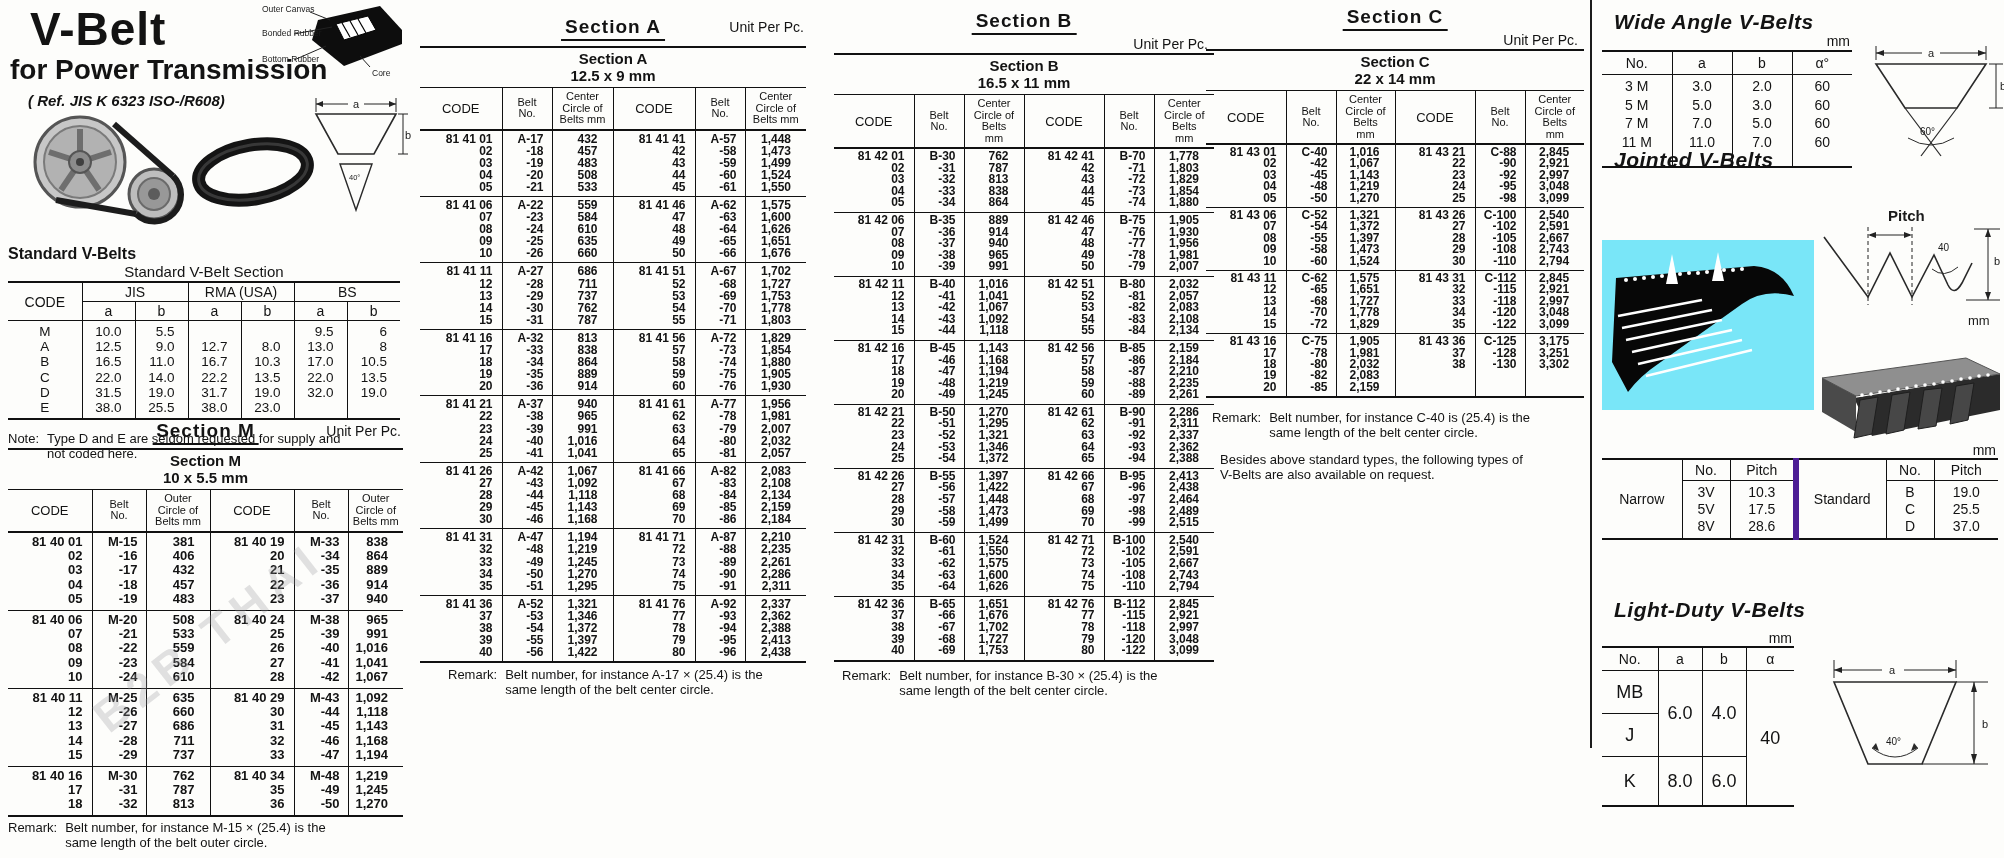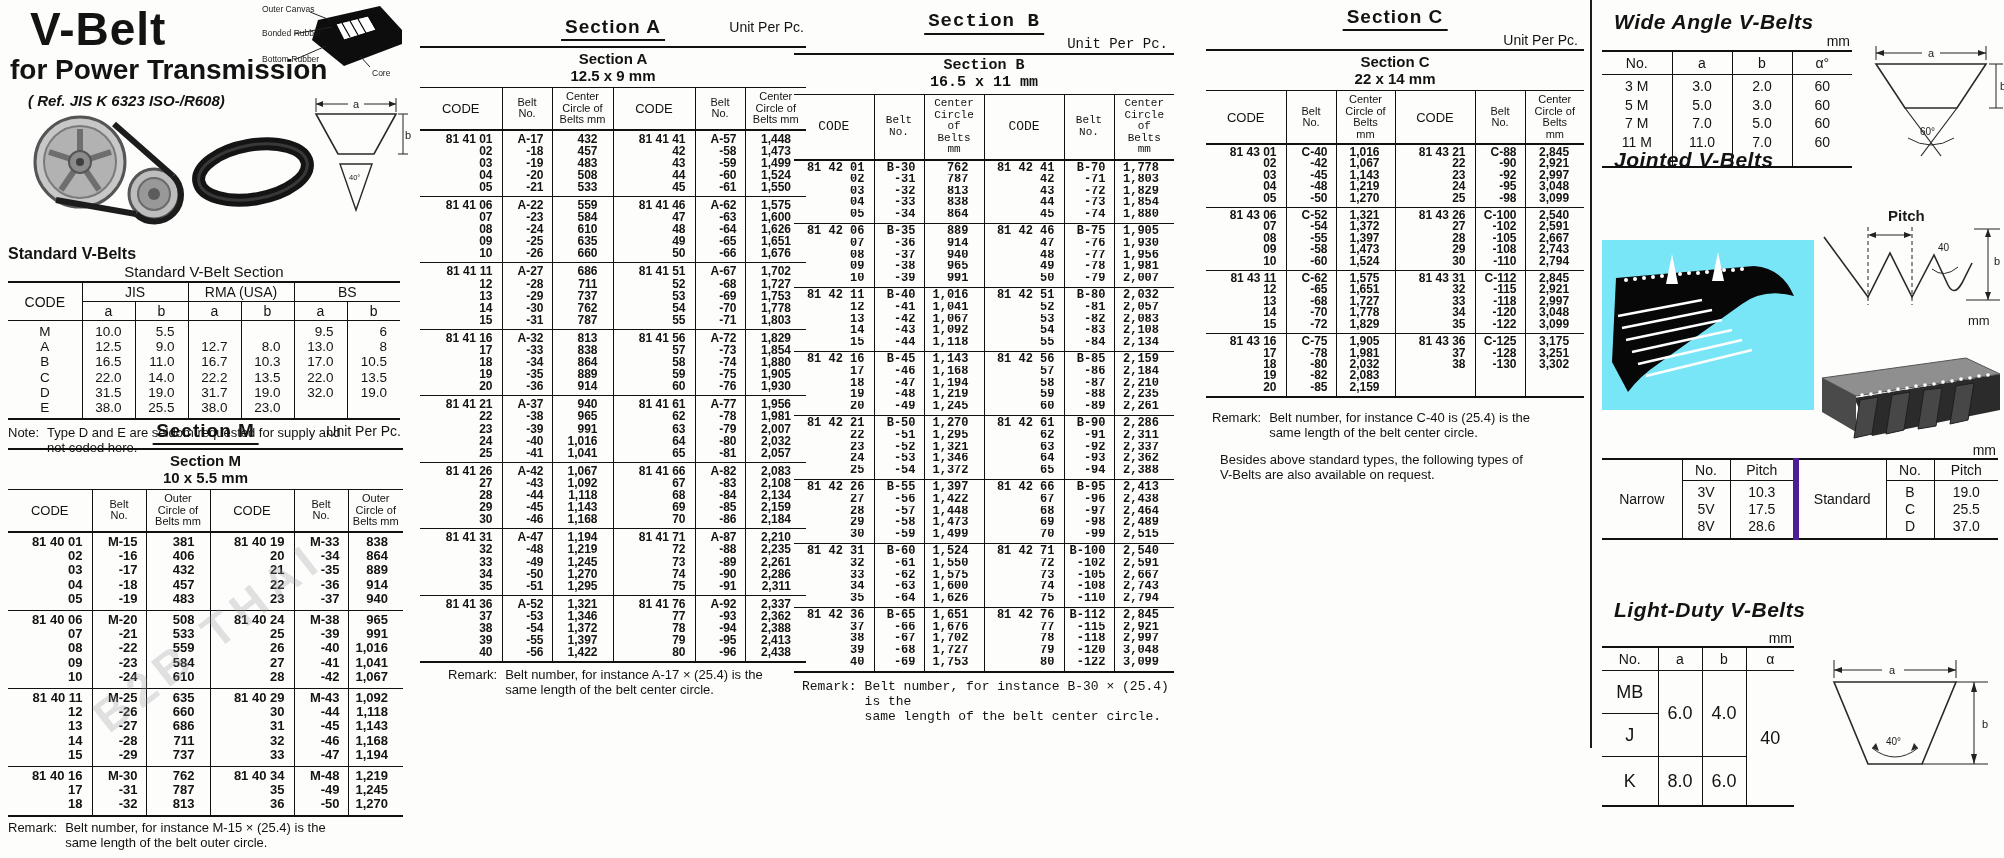--- a/index.html
+++ b/index.html
@@ -262,21 +262,21 @@
               <td>E</td>
               <td>38.0</td>
               <td>25.5</td>
               <td>38.0</td>
               <td>23.0</td>
               <td></td>
               <td></td>
             </tr>
           </tbody>
       </table>
-      <div class="note" style="margin-top:5px;">
+      <div class="note" style="margin-top:11px;">
         <span>Note:</span>
         <span class="pre">Type D and E are seldom requested for supply and
 not coded here.</span>
       </div>
     </div>
 
     <div class="abs" style="left:0;top:420px;width:395px;">
       <div class="sec-titlebar">
         <span class="sec-title">Section M</span>
         <span class="unit-right">Unit Per Pc.</span>
@@ -828,21 +828,21 @@
           </tr>
         </tbody>
     </table>
     <div class="remark" style="margin-top:4px;padding-left:28px;">
       <span class="rlabel">Remark:</span>
       <span class="pre">Belt number, for instance A-17 × (25.4) is the
 same length of the belt center circle.</span>
     </div>
   </div>
 
-  <div class="abs" style="left:794px;top:0;width:380px;height:648px;font-family:Liberation Mono, monospace;">
+  <div class="abs" style="left:834px;top:0;width:380px;height:648px;">
     <div class="sec-titlebar" style="margin-top:10px;">
       <span class="sec-title">Section B</span>
     </div>
     <div class="unit-line">Unit Per Pc.</div>
     <table class="datatable rows-b" style="margin-top:1px;">
       <colgroup>
           <col style="width:80px">
           <col style="width:50px">
           <col style="width:60px">
           <col style="width:80px">

